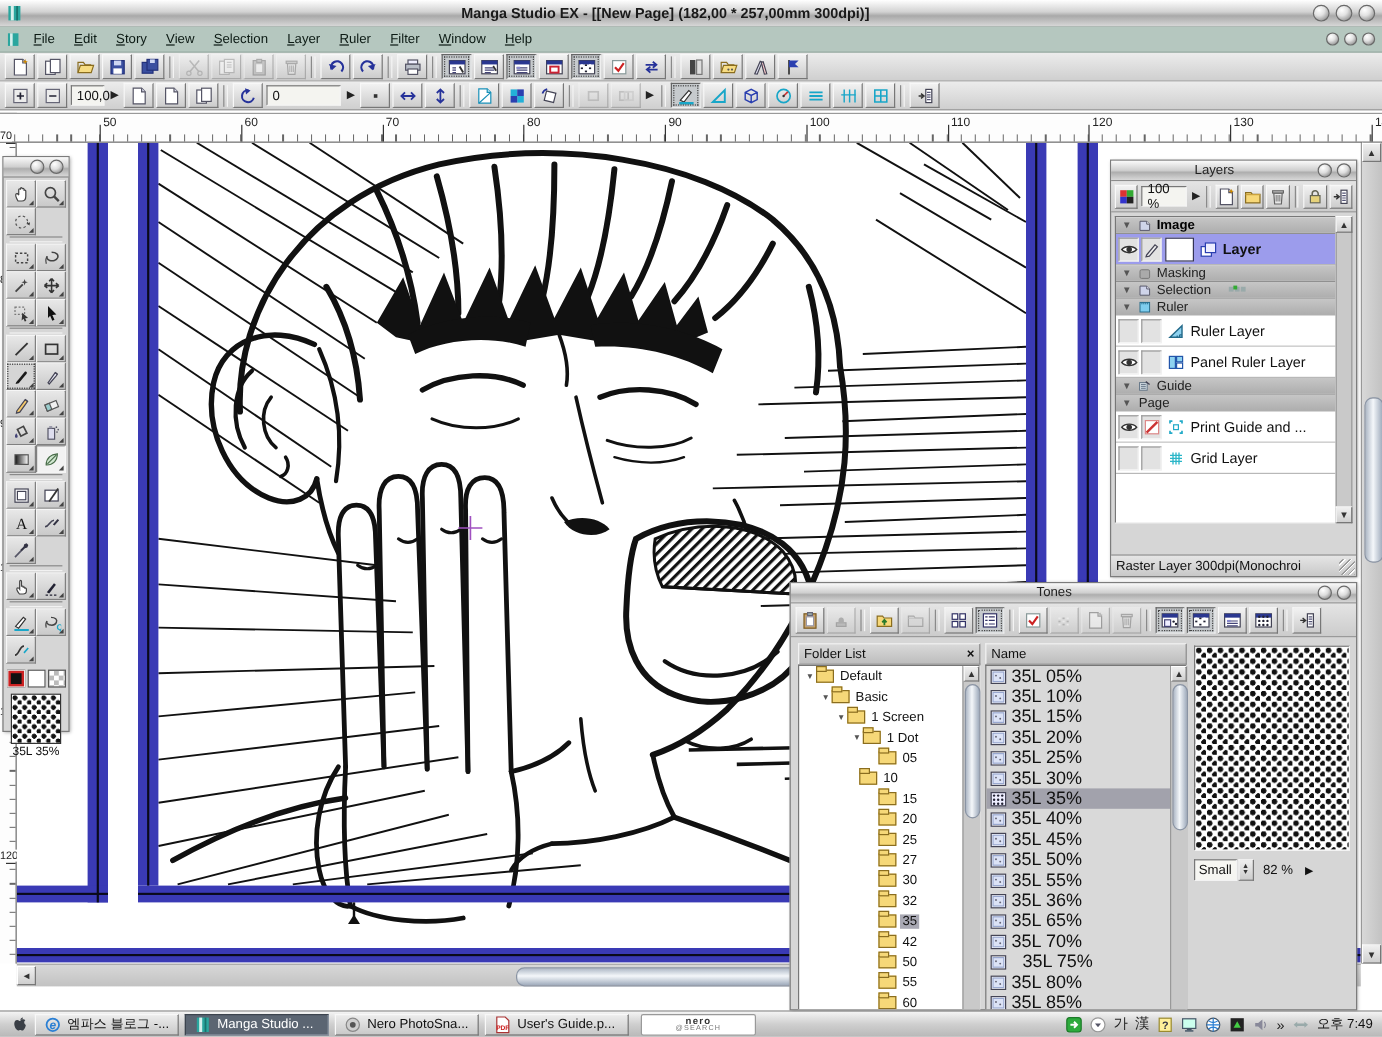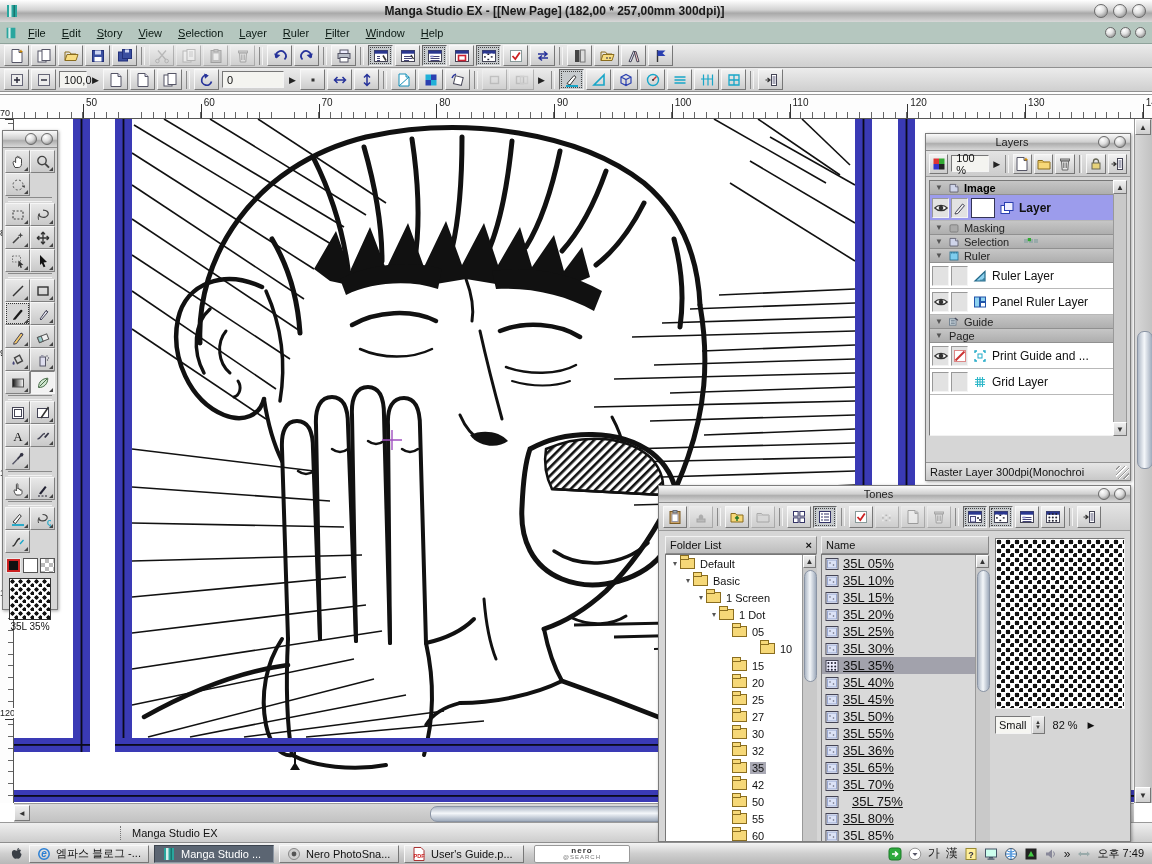--- a/index.html
+++ b/index.html
@@ -93,21 +93,21 @@
   .tn-toolbar{height:28px;display:flex;align-items:center;padding:2px 3px;border-bottom:1px solid #9a9a9a;background:linear-gradient(180deg,#e4e4e4,#cccccc);box-sizing:border-box;}
   .panelhdr{height:18px;background:linear-gradient(180deg,#d9d9d9,#bdbdbd);border:1px solid;border-color:#f2f2f2 #888 #888 #f2f2f2;display:flex;align-items:center;padding:0 4px;box-sizing:border-box;font-size:11px;}
   .tree{position:absolute;background:#fff;border:1px solid;border-color:#777 #f2f2f2 #f2f2f2 #777;box-sizing:border-box;overflow:hidden;}
   .trow{height:17px;display:flex;align-items:center;white-space:nowrap;font-size:11px;}
   .trow .exp{font-size:8px;color:#555;width:10px;text-align:center;}
   .trow .lbl{margin-left:3px;padding:0 2px;}
   .trow .lbl.sel{background:#a9a9b4;}
   .fold{width:15px;height:11px;position:relative;background:#f6d878;border:1px solid #8a6d1f;box-sizing:border-box;flex:none;}
   .fold:before{content:"";position:absolute;left:-1px;top:-4px;width:7px;height:3px;background:#f6d878;border:1px solid #8a6d1f;}
   .namelist{position:absolute;background:#d9d9d9;border:1px solid;border-color:#777 #f2f2f2 #f2f2f2 #777;box-sizing:border-box;overflow:hidden;}
-  .nrow{height:17px;display:flex;align-items:center;font-size:13px;padding-left:2px;text-decoration:underline;}
+  .nrow{height:17px;display:flex;align-items:center;font-size:15px;padding-left:2px;}
   .nrow.sel{background:#a2a2ac;}
   .preview{position:absolute;background:#fff;border:1px solid;border-color:#777 #f2f2f2 #f2f2f2 #777;box-sizing:border-box;
      background-color:#fff;background-image:radial-gradient(circle at 3px 3px,#111 2.2px,transparent 2.6px),radial-gradient(circle at 7.5px 7.5px,#111 2.2px,transparent 2.6px);background-size:9px 9px;}
   .szsel{height:18px;background:#f6f6f2;border:1px solid;border-color:#777 #f4f4f4 #f4f4f4 #777;display:inline-flex;align-items:center;padding:0 3px;box-sizing:border-box;}
   .spin{width:13px;height:18px;margin-left:1px;background:linear-gradient(180deg,#eee,#ccc);border:1px solid;border-color:#f6f6f6 #777 #777 #f6f6f6;display:inline-flex;flex-direction:column;align-items:center;justify-content:center;font-size:6px;line-height:5px;color:#333;box-sizing:border-box;}
   
   #taskbar{left:0;top:842px;width:1152px;height:22px;background:linear-gradient(180deg,#f4f4f4,#cfcfcf 50%,#b8b8b8);border-top:1px solid #8e8e8e;display:flex;align-items:center;box-sizing:border-box;z-index:50;}
   .task{height:18px;display:flex;align-items:center;margin-left:5px;padding:0 6px;min-width:120px;
         background:linear-gradient(180deg,#ececec,#c9c9c9);border:1px solid;border-color:#f8f8f8 #777 #777 #f8f8f8;box-sizing:border-box;font-size:11px;white-space:nowrap;overflow:hidden;}
   .task.active{background:#5b6572;color:#fff;border-color:#3c444e #8c96a2 #8c96a2 #3c444e;}
@@ -750,24 +750,20 @@
   <div id="vscroll" class="abs">
     <div class="sb-btn" style="left:0;top:0;">▲</div>
     <div class="thumb-v" style="top:212px;height:136px;"></div>
     <div class="sb-btn" style="left:0;bottom:0;">▼</div>
   </div>
   <div id="hscroll" class="abs">
     <div class="sb-btn" style="left:0;top:1px;">◄</div>
     <div class="thumb-h" style="left:416px;width:688px;"></div>
   </div>
 
-  <div id="statusbar" class="abs">
-    <div class="grab"></div>
-    <span>Manga Studio EX</span>
-  </div>
 
   <div id="toolpal" class="palette abs">
     <div class="ptitle">
       <span class="cap"></span>
       <span class="pcirc"></span>
       <span class="pcirc"></span>
     </div>
     <div class="tool-grid" id="tool-grid">
         <div class="tool-row">
           <div class="toolbtn">
@@ -1506,21 +1502,21 @@
         <div class="trow" style="padding-left: 43px;">
           <span class="exp">▾</span>
           <span class="fold"></span>
           <span class="lbl">1 Dot</span>
         </div>
         <div class="trow" style="padding-left: 56px;">
           <span class="exp"></span>
           <span class="fold"></span>
           <span class="lbl">05</span>
         </div>
-        <div class="trow" style="padding-left: 64px; margin-left: 20px;">
+        <div class="trow" style="padding-left: 40px;">
           <span class="exp"></span>
           <span class="fold"></span>
           <span class="lbl">10</span>
         </div>
         <div class="trow" style="padding-left: 56px;">
           <span class="exp"></span>
           <span class="fold"></span>
           <span class="lbl">15</span>
         </div>
         <div class="trow" style="padding-left: 56px;">

